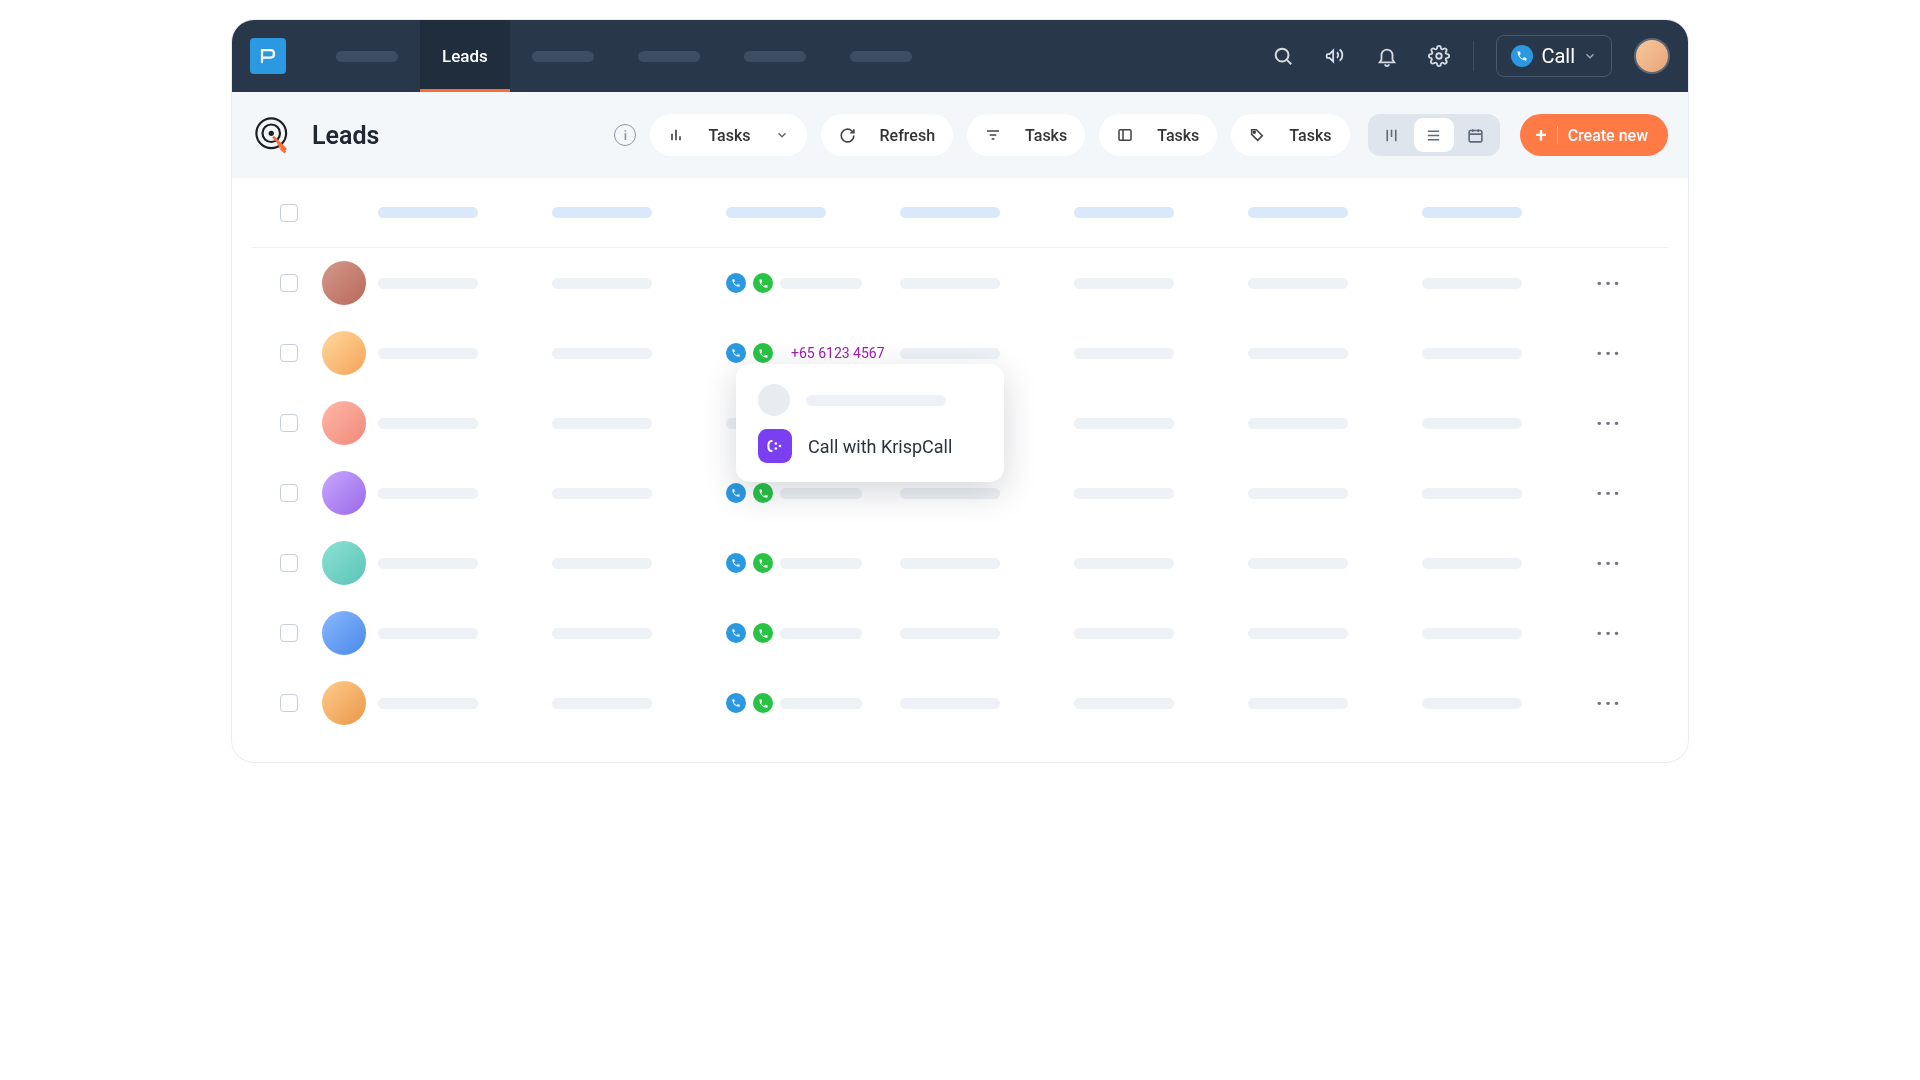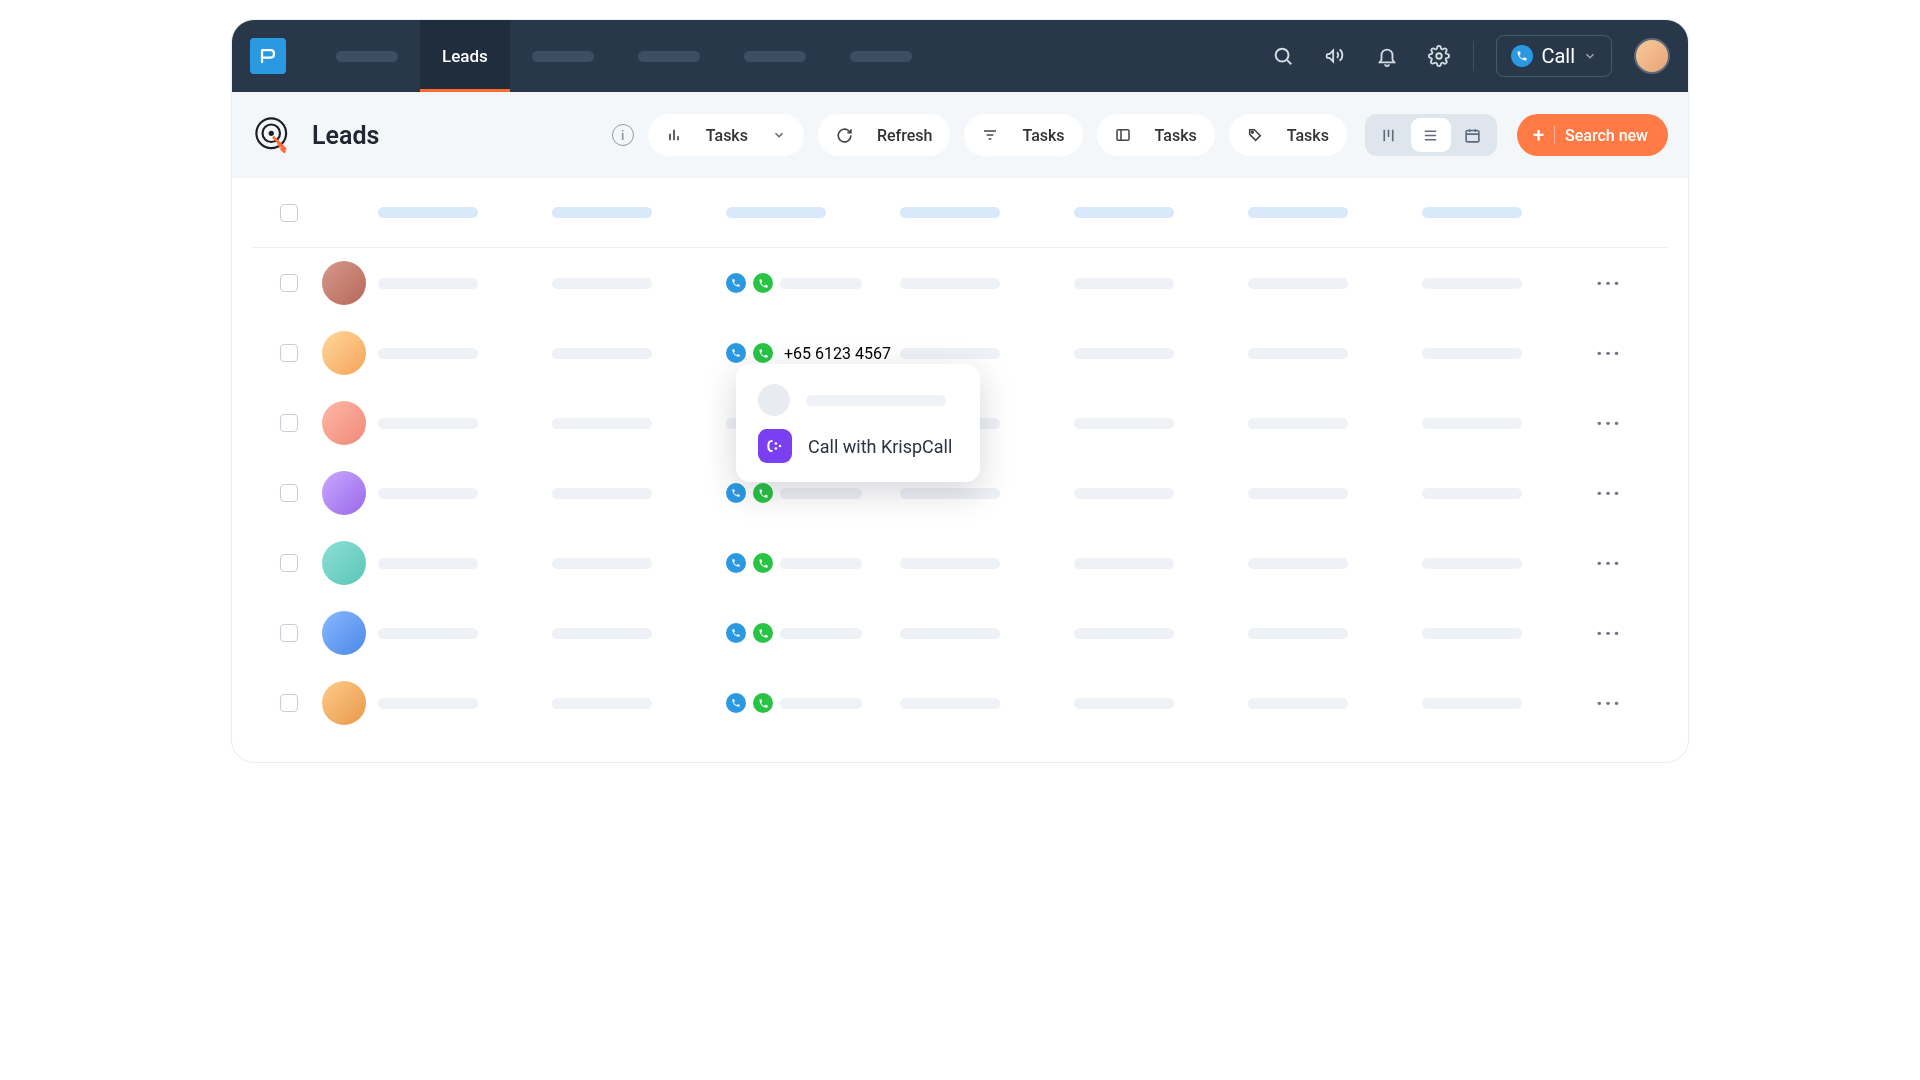--- a/index.html
+++ b/index.html
@@ -52,25 +52,25 @@
 .sk-head { height:11px; background:#d9e8fb; border-radius:6px; width:100px; }
 .col-actions { width:44px; }
 .trow { display:flex; align-items:center; height:70px; padding:0 28px; position:relative; }
 .avatar { width:44px; height:44px; border-radius:50%; }
 .av1{background:linear-gradient(135deg,#d4998b,#b8685a);} .av2{background:linear-gradient(135deg,#ffd89b,#f5a45a);} .av3{background:linear-gradient(135deg,#ffb8a8,#f08878);} .av4{background:linear-gradient(135deg,#c9a8ff,#9968e8);} .av5{background:linear-gradient(135deg,#8de0d5,#5ac5b5);} .av6{background:linear-gradient(135deg,#8ab8ff,#4a88e8);} .av7{background:linear-gradient(135deg,#ffcb8b,#e89848);}
 .sk-cell { height:11px; background:#eef1f5; border-radius:6px; width:100px; }
 .sk-cell.sm{width:82px;} .sk-cell.md{width:100px;}
 .contact-cell { display:flex; align-items:center; gap:7px; }
 .phone-circle { width:20px; height:20px; border-radius:50%; background:#2b99e2; display:flex; align-items:center; justify-content:center; }
 .wa-circle { width:20px; height:20px; border-radius:50%; background:#28c345; display:flex; align-items:center; justify-content:center; }
-.phone-text { font-size:16px; color:#000000; margin-left:4px; }
+.phone-text { font-size:14px; color:#a21caf; margin-left:11px; }
 .dots { color:#6b7480; font-size:22px; letter-spacing:2px; cursor:pointer; font-weight:700; }
 
 
-.popover { position:absolute; top:46px; left:484px; background:#fff; border-radius:14px; box-shadow:0 10px 34px rgba(20,30,50,.18); padding:16px 22px; width:244px; z-index:20; }
+.popover { position:absolute; top:46px; left:484px; background:#fff; border-radius:14px; box-shadow:0 10px 34px rgba(20,30,50,.18); padding:16px 22px; width:268px; z-index:20; }
 .pop-row { display:flex; align-items:center; gap:16px; height:40px; }
 .pop-icon-grey { width:32px; height:32px; border-radius:50%; background:#e8ecf1; }
 .pop-sk { height:11px; background:#eef1f5; border-radius:6px; width:140px; }
 .pop-row2 { display:flex; align-items:center; gap:16px; height:40px; margin-top:6px; cursor:pointer; }
 .krisp-icon { width:34px; height:34px; border-radius:9px; background:#7b3ff2; display:flex; align-items:center; justify-content:center; }
 .krisp-text { font-size:18px; color:#2a3340; }
 </style>
 </head>
 <body>
 
@@ -216,21 +216,21 @@
             <rect x="3" y="5" width="18" height="16" rx="2"></rect>
             <line x1="3" y1="10" x2="21" y2="10"></line>
             <line x1="8" y1="3" x2="8" y2="7"></line>
             <line x1="16" y1="3" x2="16" y2="7"></line>
           </svg>
         </div>
     </div>
     <div class="create-btn">
       <span class="plus">+</span>
       <span class="divider"></span>
-      <span>Search new</span>
+      <span>Create new</span>
     </div>
   </div>
 
   <div class="table">
     <div class="thead">
       <div class="check"></div>
       <div class="col-av"></div>
       <div class="col">
           <div class="sk-head"></div>
         </div>

